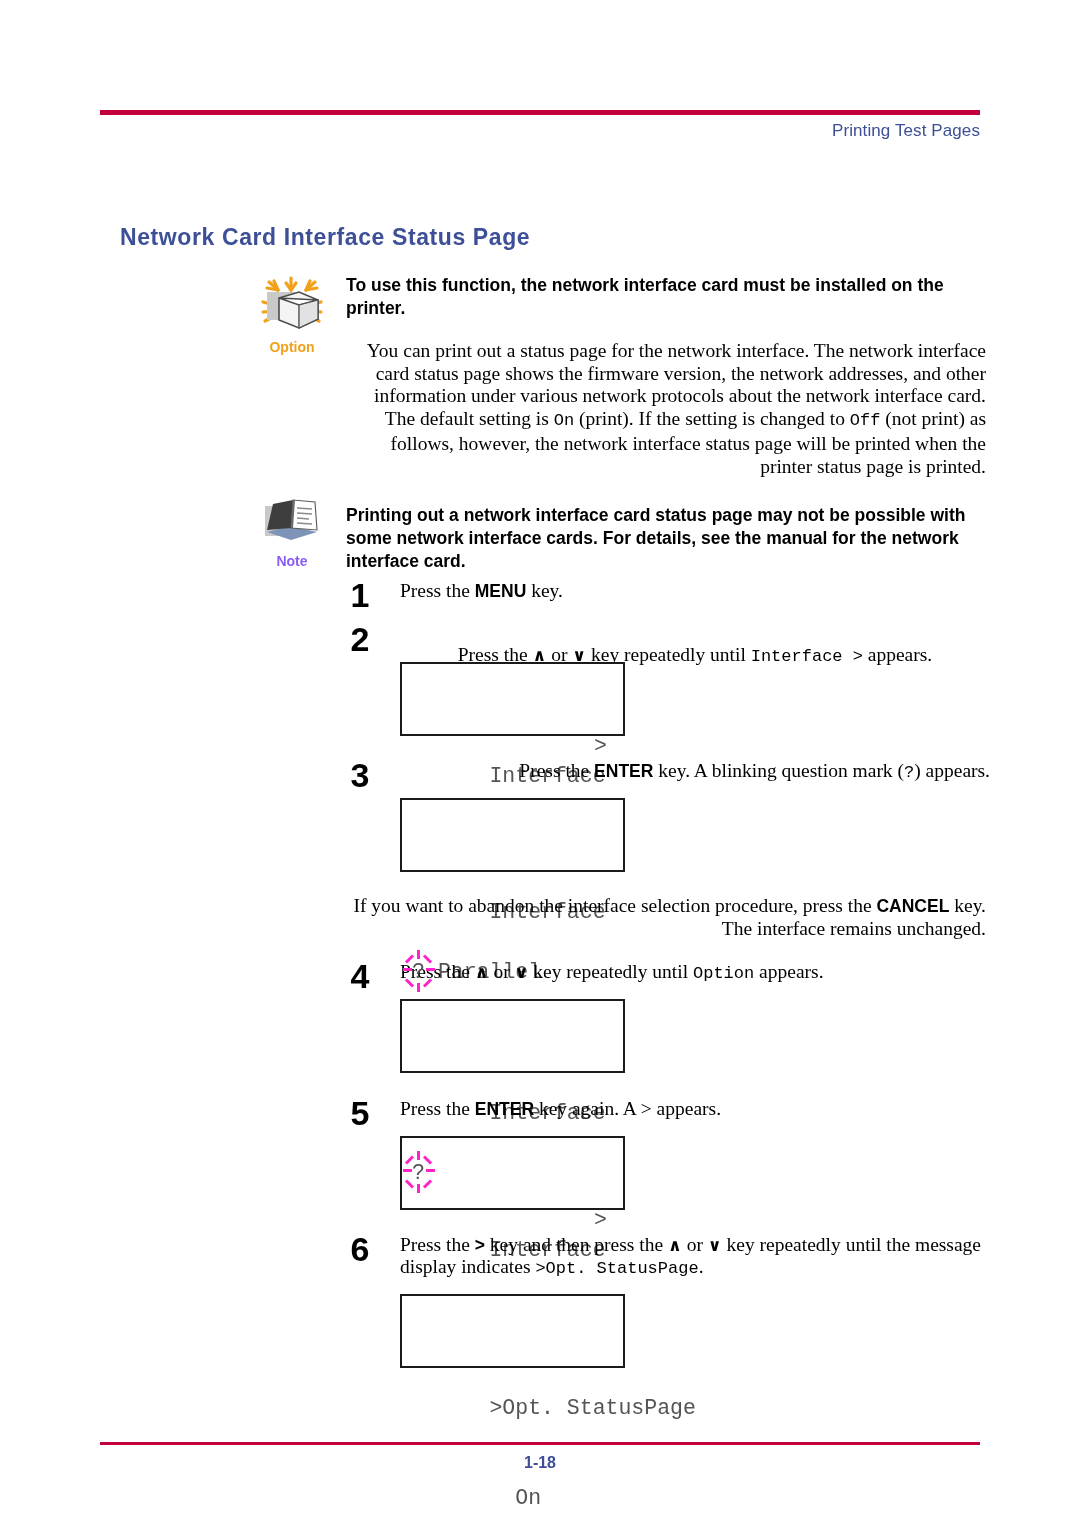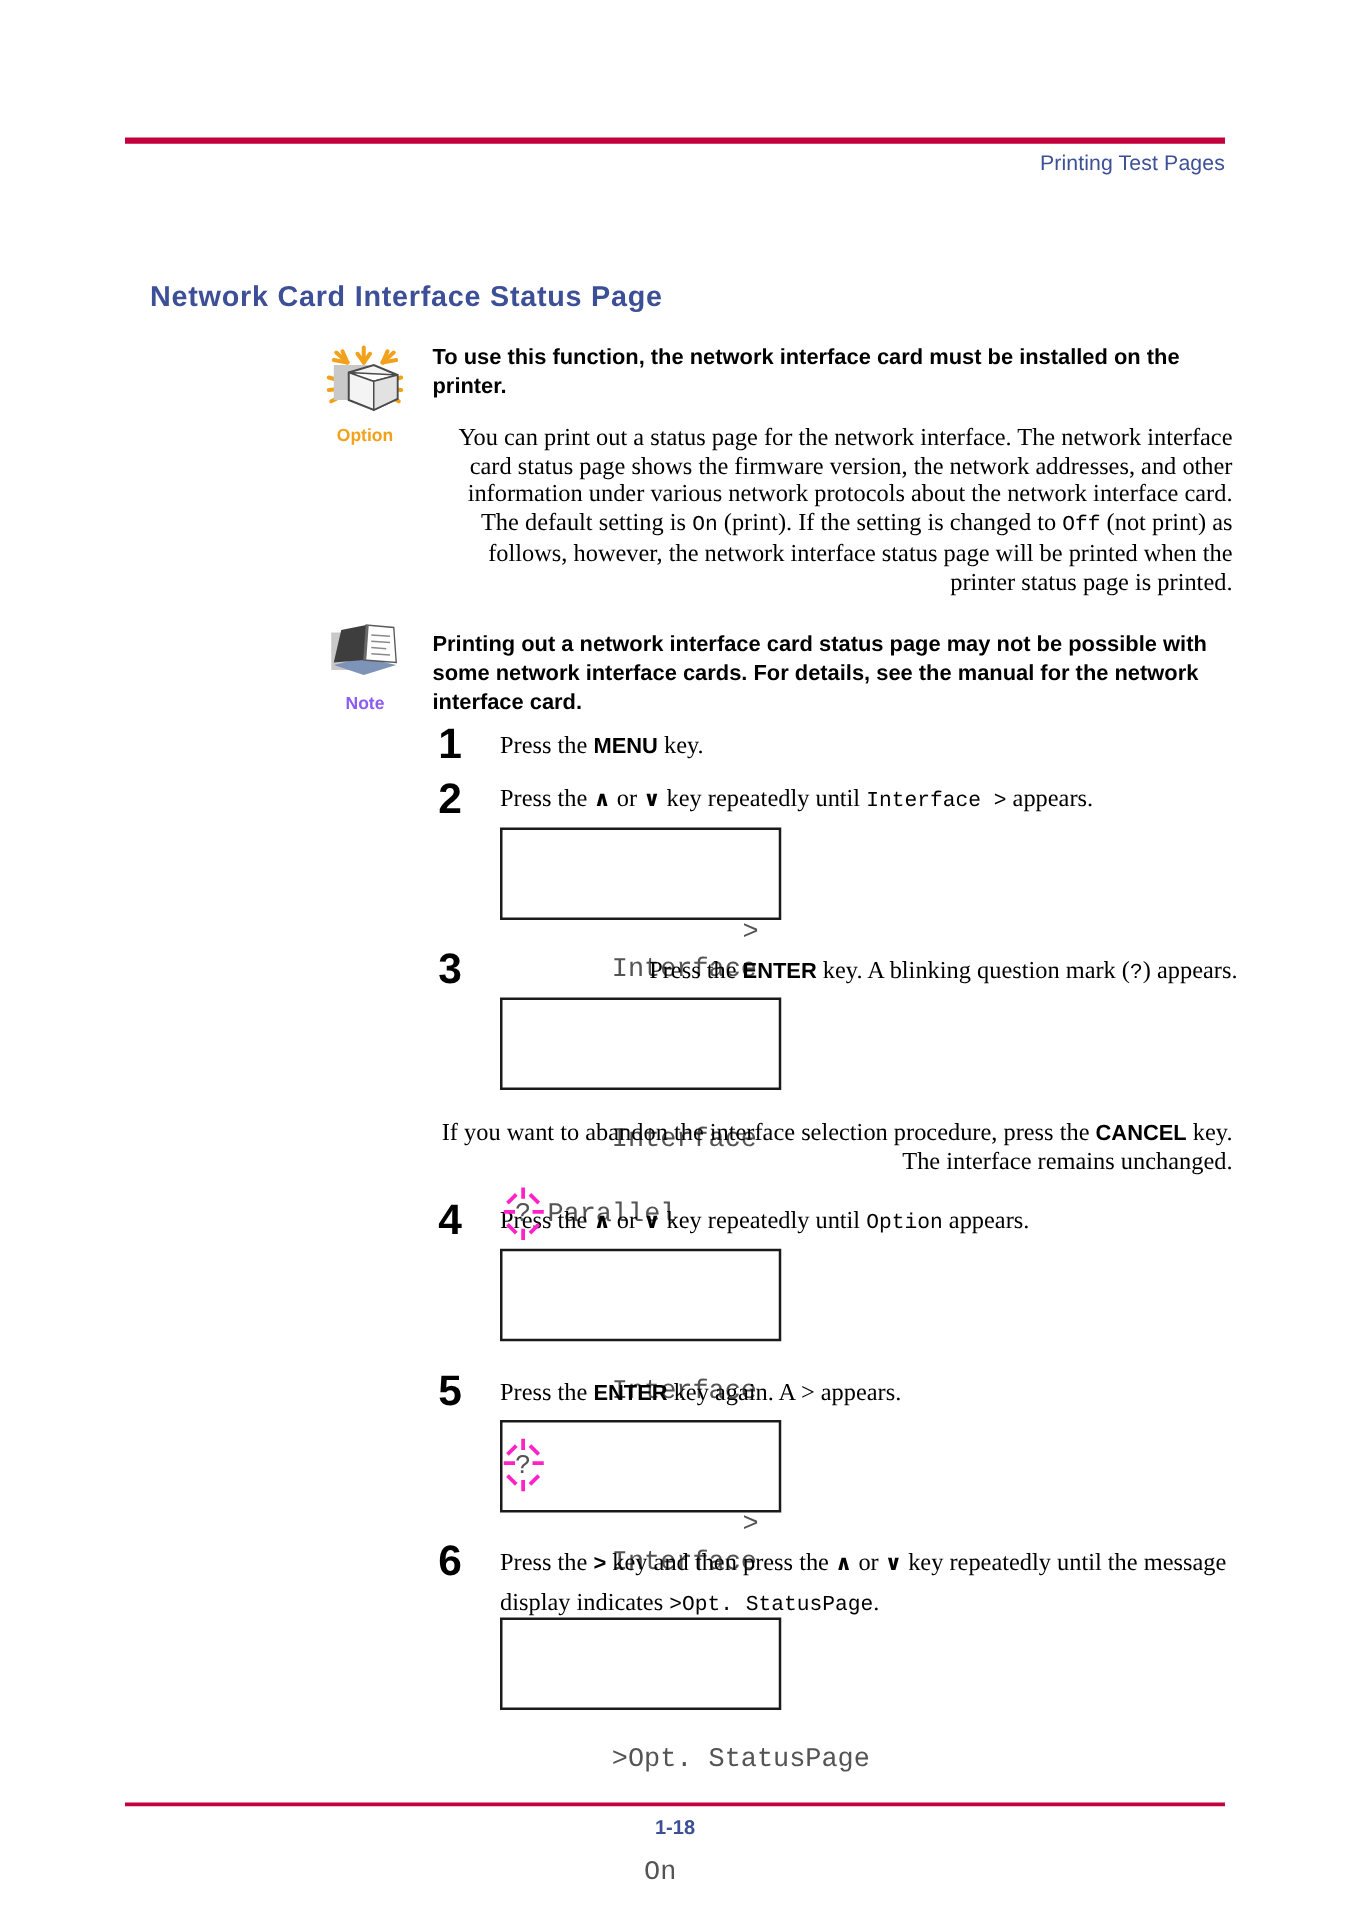--- a/index.html
+++ b/index.html
@@ -117,21 +117,21 @@
     font-size: 34px;
     line-height: 34px;
     color: #000;
   }
   .step-text {
     position: absolute;
     left: 400px;
     width: 590px;
     font-family: "Liberation Serif", serif;
     font-size: 19.5px;
-    line-height: 32px;
+    line-height: 21px;
   }
 
   
   .lcd {
     position: absolute;
     left: 400px;
     width: 225px;
     height: 74px;
     border: 2px solid #1a1a1a;
     background: #ffffff;
@@ -248,21 +248,21 @@
       </svg>
       <span class="icon-label note">Note</span>
     </div>
     <div class="callout-text" style="top:504px;">Printing out a network interface card status page may not be possible with some network interface cards. For details, see the manual for the network interface card.</div>
   </div>
 
   <div class="step-num" style="top:578px;">1</div>
   <div class="step-text" style="top:580px;"><span>Press the </span><span class="bold-sans">MENU</span><span> key.</span></div>
 
   <div class="step-num" style="top:622px;">2</div>
-  <div class="step-text" style="top:624px;"><span>Press the </span><span class="arrow">∧</span><span> or </span><span class="arrow">∨</span><span> key repeatedly until </span><span class="mono">Interface &gt;</span><span> appears.</span></div>
+  <div class="step-text" style="top:644px;text-align:center;"><span>Press the </span><span class="arrow">∧</span><span> or </span><span class="arrow">∨</span><span> key repeatedly until </span><span class="mono">Interface &gt;</span><span> appears.</span></div>
 
   <div class="lcd" style="top:662px;">
     <div class="lcd-line">
       <span>Interface</span>
       <span class="right-marker">&gt;</span>
     </div>
     <div class="lcd-line">
       <span>  Parallel</span>
     </div>
   </div>

